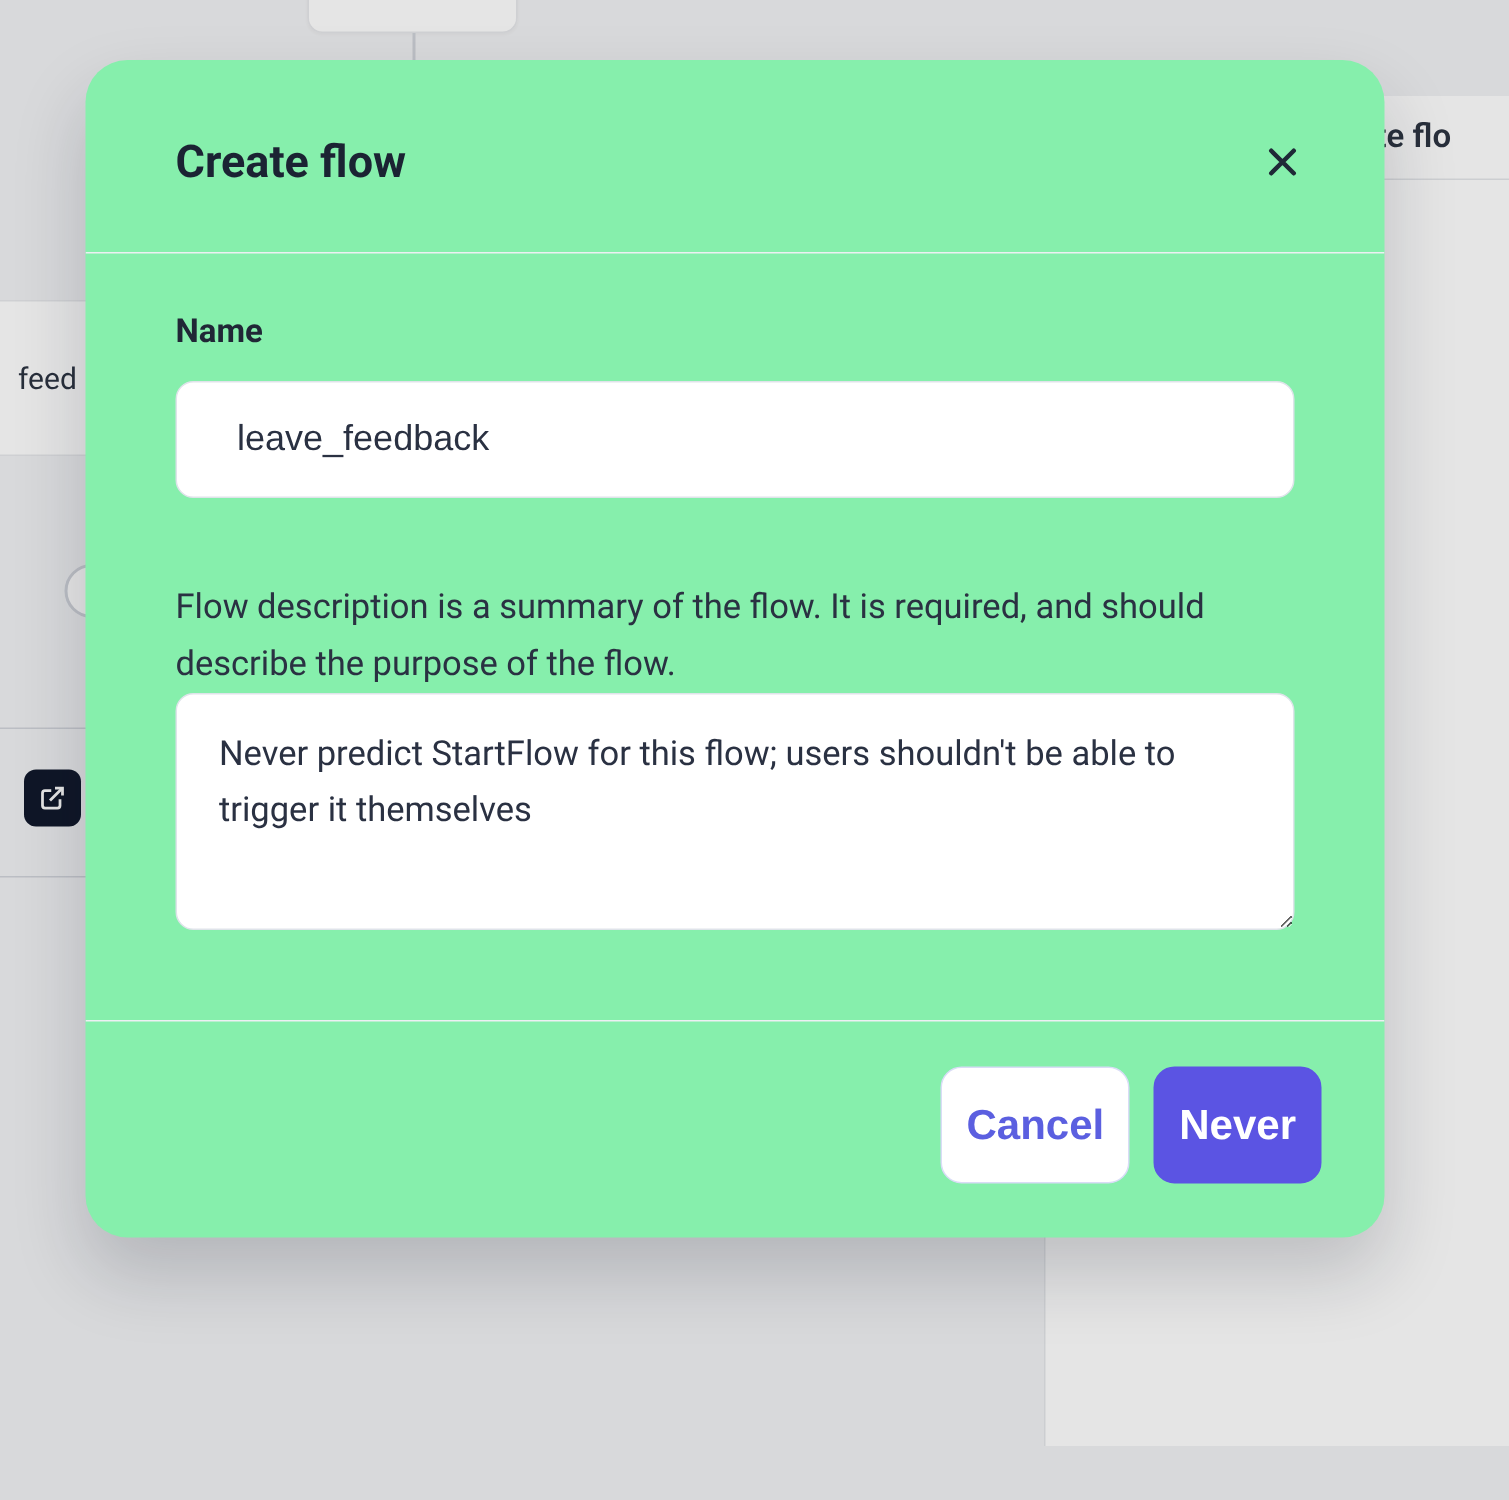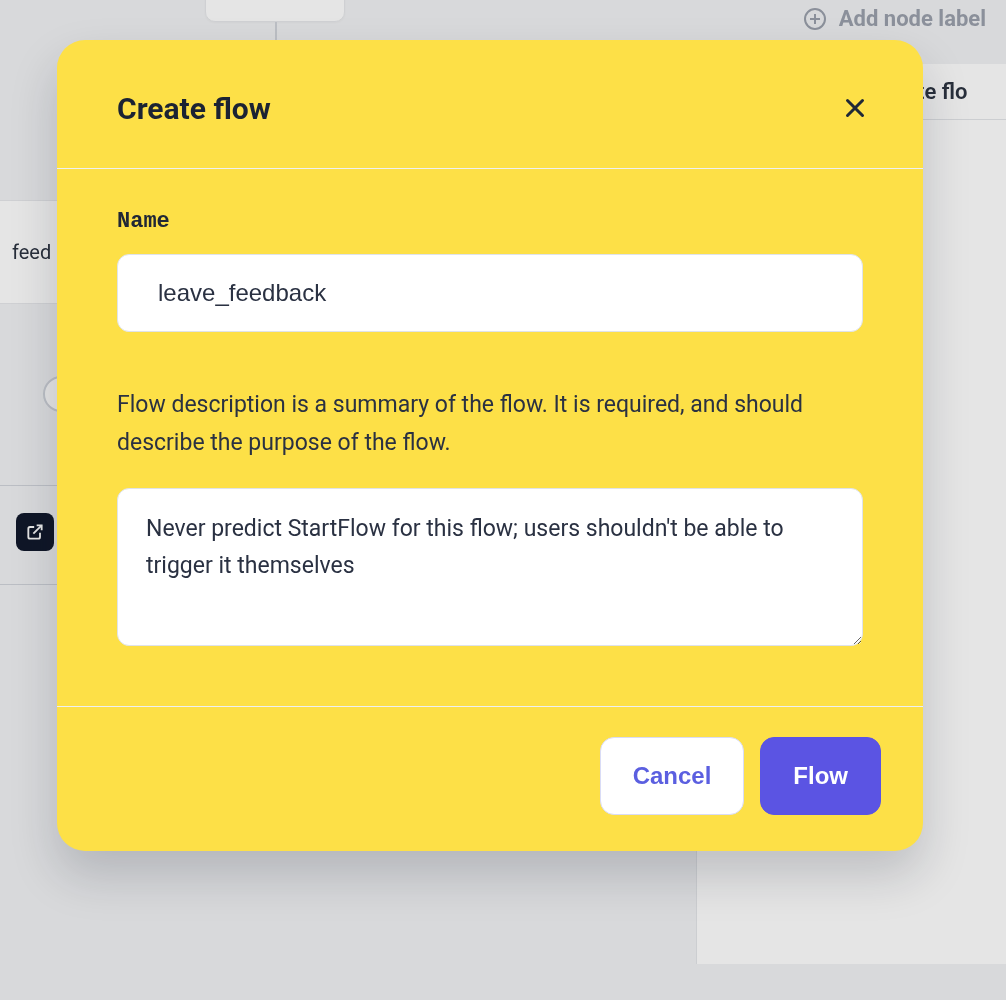--- a/index.html
+++ b/index.html
@@ -114,21 +114,21 @@
     .backdrop {
       position: absolute;
       inset: 0;
       background: rgba(20, 22, 28, 0.08);
     }
     .modal {
       position: absolute;
       top: 40px;
       left: 57px;
       width: 866px;
-      background: #fde047;
+      background: #86efac;
       border-radius: 28px;
       box-shadow: 0 24px 48px rgba(17, 24, 39, 0.18);
       overflow: hidden;
     }
     .modal-header {
       display: flex;
       align-items: center;
       justify-content: space-between;
       padding: 48px 48px 40px 60px;
       border-bottom: 1px solid #edf0f3;
@@ -147,39 +147,37 @@
       display: inline-flex; align-items: center; justify-content: center;
     }
     .modal-body {
       padding: 40px 60px 56px 60px;
     }
     .field-label {
       font-size: 22px;
       font-weight: 700;
       color: #202736;
       margin-bottom: 20px;
-      font-family: Liberation Mono, monospace;
     }
     .text-input {
       width: 100%;
       height: 78px;
       border: 1px solid #dfe3ea;
       border-radius: 12px;
       padding: 0 40px;
       font-size: 24px;
       color: #2a3142;
       outline: none;
       background: #fff;
     }
     .desc-block { margin-top: 54px; }
     .desc-text {
       font-size: 23px;
       line-height: 1.65;
       color: #2a3142;
-      margin-bottom: 26px;
     }
     .textarea {
       width: 100%;
       height: 158px;
       border: 1px solid #dfe3ea;
       border-radius: 12px;
       padding: 22px 28px;
       font-size: 23px;
       line-height: 1.6;
       color: #2a3142;
@@ -190,22 +188,22 @@
     }
     .modal-footer {
       display: flex;
       justify-content: flex-end;
       gap: 16px;
       padding: 30px 42px 36px;
       border-top: 1px solid #edf0f3;
     }
     .btn {
       height: 78px;
-      padding: 0 32px;
-      font-size: 24px;
+      padding: 0 16px;
+      font-size: 28px;
       font-weight: 700;
       border-radius: 14px;
       cursor: pointer;
     }
     .btn-secondary {
       background: #fff;
       border: 1px solid #d9dcf6;
       color: #5b5fe0;
     }
     .btn-primary {
@@ -213,27 +211,20 @@
       border: 1px solid #5b54e3;
       color: #fff;
     }
   </style>
 </head>
 <body>
 
 <div class="bg-layer">
   <div class="bg-top-box"></div>
   <div class="bg-top-line"></div>
-  <div class="bg-add-label">
-    <svg class="bg-plus-icon" viewBox="0 0 24 24" fill="none" stroke="currentColor" stroke-width="2">
-      <circle cx="12" cy="12" r="10"></circle>
-        <path d="M12 7v10M7 12h10"></path>
-    </svg>
-    <span>Add node label</span>
-  </div>
   <div class="bg-right-panel">
     <div class="bg-right-item">te flo</div>
   </div>
   <div class="bg-left-panel">feed</div>
   <div class="bg-circle"></div>
   <div class="bg-left-strip"></div>
   <div class="bg-open-icon">
     <svg viewBox="0 0 24 24" width="20" height="20" fill="none" stroke="currentColor" stroke-width="2.2">
       <path d="M18 13v5a2 2 0 0 1-2 2H6a2 2 0 0 1-2-2V8a2 2 0 0 1 2-2h5"></path>
       <path d="M14 4h6v6"></path>
@@ -261,15 +252,15 @@
     </div>
 
     <div class="desc-block">
       <p class="desc-text">Flow description is a summary of the flow. It is required, and should describe the purpose of the flow.</p>
       <textarea class="textarea" style="">Never predict StartFlow for this flow; users shouldn't be able to trigger it themselves</textarea>
     </div>
   </div>
 
   <div class="modal-footer">
     <button class="btn btn-secondary">Cancel</button>
-    <button class="btn btn-primary">Flow</button>
+    <button class="btn btn-primary">Never</button>
   </div>
 </div>
 
 </body></html>

